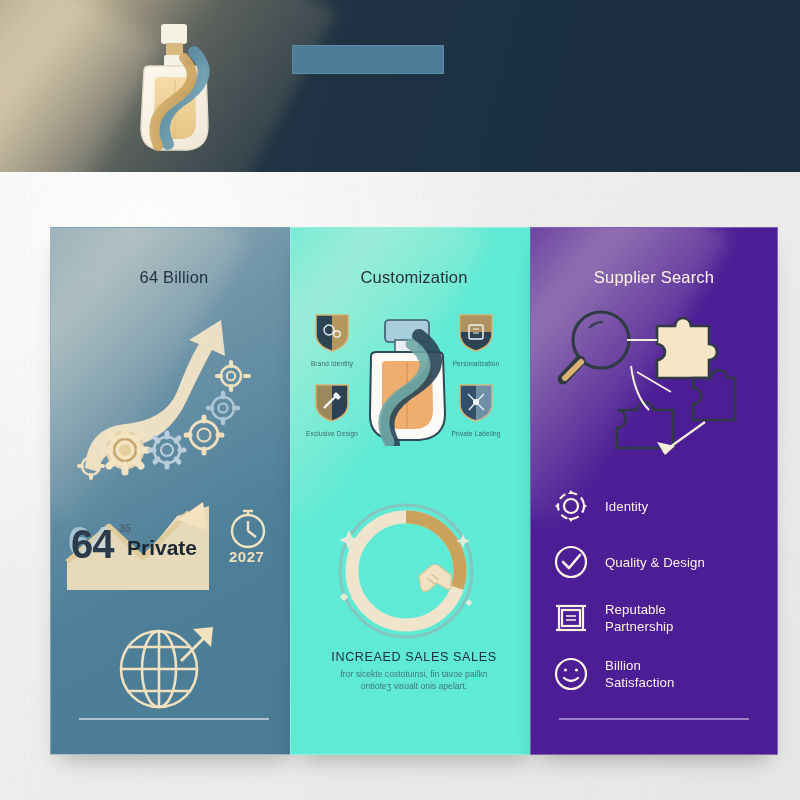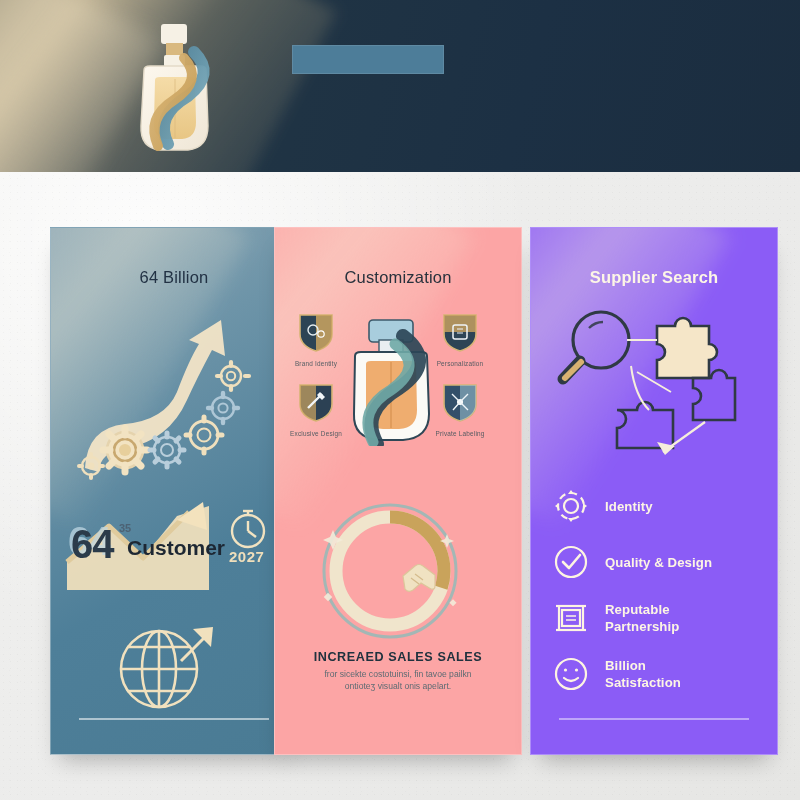--- a/index.html
+++ b/index.html
@@ -85,22 +85,22 @@
     padding-left: 24px;
   }
   .col .sheen {
     position: absolute; top: -70px; left: -90px; width: 220px; height: 340px;
     transform: rotate(30deg);
     background: linear-gradient(100deg, rgba(255,255,255,0) 0%, rgba(248,240,220,.40) 45%, rgba(255,255,255,0) 100%);
     filter: blur(9px);
     pointer-events: none;
   }
   .col1 { left: 50px;  background: linear-gradient(150deg,#8aa6b4 0%, #6d94a8 28%, #4e7f99 62%, #4a7b94 100%); }
-  .col2 { left: 274px; background: #fca5a5; }
-  .col3 { left: 530px; background: #8b5cf6; font-weight: bold; }
+  .col2 { left: 290px; background: #5eead4; }
+  .col3 { left: 530px; background: #4c1d95; }
 
   .col-title {
     position: absolute; left: 0; right: 0; top: 40px;
     text-align: center;
     font-size: 16.5px;
     color: #223244;
     letter-spacing: .2px;
   }
   .col2 .col-title, .col3 .col-title { color: #27313c; }
   .col3 .col-title { color: #fdf6e6; }
@@ -152,21 +152,21 @@
   .b-bl { left: 4px;   top: 152px; }
   .b-br { left: 148px; top: 152px; }
 
   .c2-donut { position: absolute; left: 40px; top: 268px; }
   .donut-val {
     position: absolute; left: 0; right: 0; top: 62px;
     text-align: center; font-size: 27px; font-weight: bold; color: #1f3340;
   }
   .c2-caption { position: absolute; left: 10px; right: 10px; top: 422px; text-align: center; }
   .cap-head {
-    font-size: 12.6px; font-weight: bold; color: #20323e;
+    font-size: 12.6px; font-weight: normal; color: #20323e;
     letter-spacing: .6px;
   }
   .cap-sub {
     margin-top: 4px; font-size: 8.6px; color: #41616a;
     line-height: 12px; opacity: .85;
   }
 
   
   .c3-search { position: absolute; left: 22px; top: 72px; }
   .feature-list { position: absolute; left: 20px; top: 250px; width: 200px; }
@@ -313,21 +313,21 @@
     </div>
 
     <div class="c1-stat">
       <svg width="220" height="110" viewBox="0 0 220 110">
         <path d="M10 90 L10 62 L52 26 L86 58 L120 16 L152 6 L152 90 Z" fill="#f3e2bd" opacity=".92"></path>
         <path d="M10 62 L52 26 L86 58 L132 12" fill="none" stroke="#e0cb9d" stroke-width="5" stroke-linejoin="round"></path>
         <path d="M120 20 L146 2 L150 30 Z" fill="#f3e2bd"></path>
       </svg>
       <div class="stat-big">64</div>
       <div class="stat-sup">35</div>
-      <div class="stat-word">Customer</div>
+      <div class="stat-word">Private</div>
       <div style="position:absolute;left:168px;top:4px">
         <svg width="46" height="48" viewBox="0 0 46 48" fill="none" stroke="#f2e3c1" stroke-width="2.4">
           <circle cx="23" cy="27" r="16"></circle>
           <path d="M23 27 L23 17"></path>
             <path d="M23 27 L31 33"></path>
           <path d="M18 7 h10"></path>
             <path d="M23 7 v4"></path>
         </svg>
       </div>
       <div class="stat-year">2027</div>

